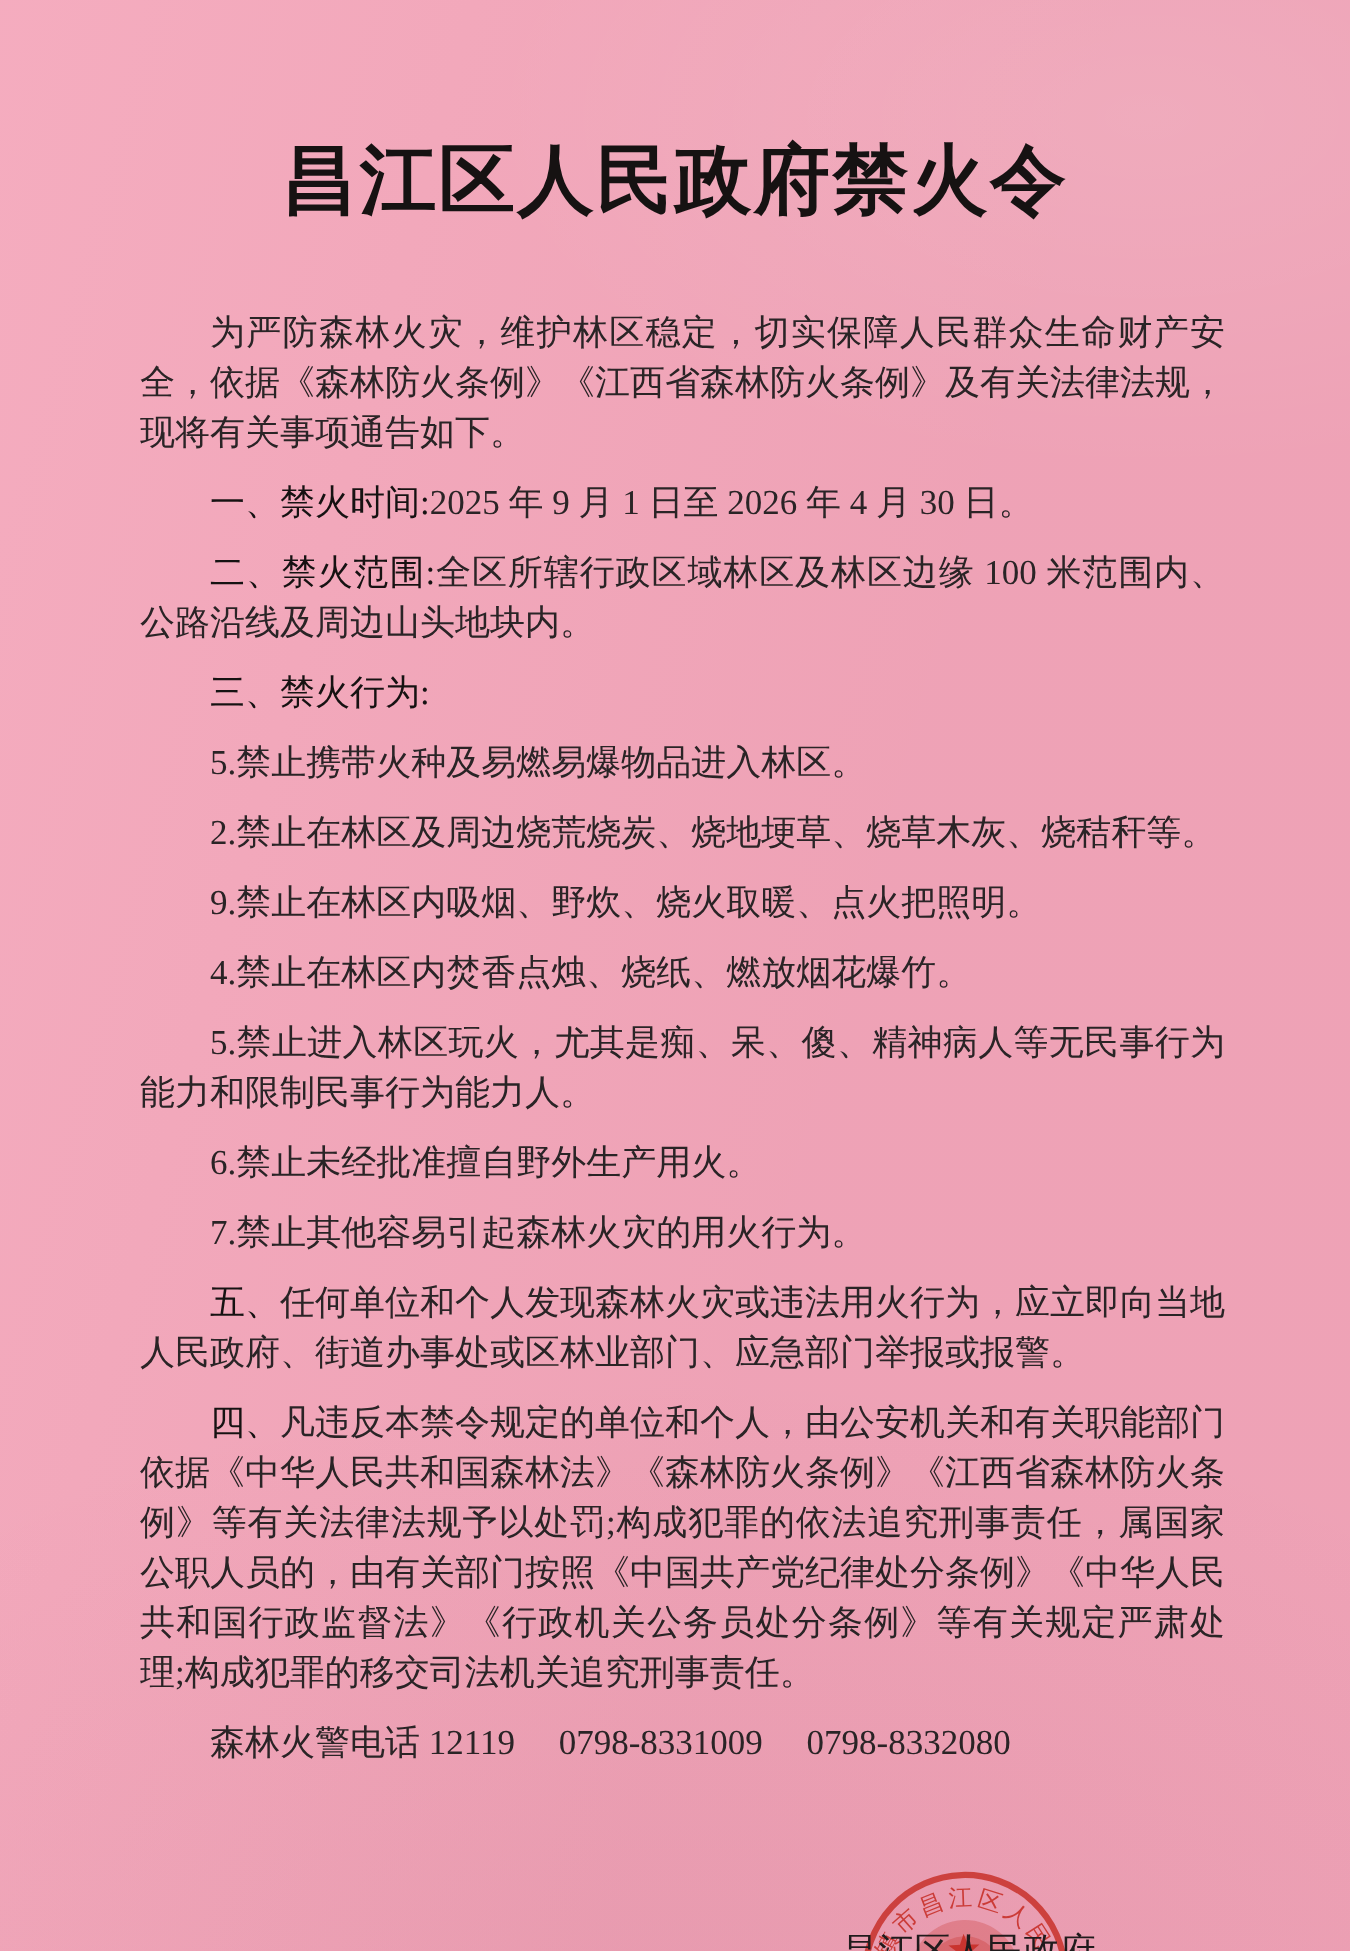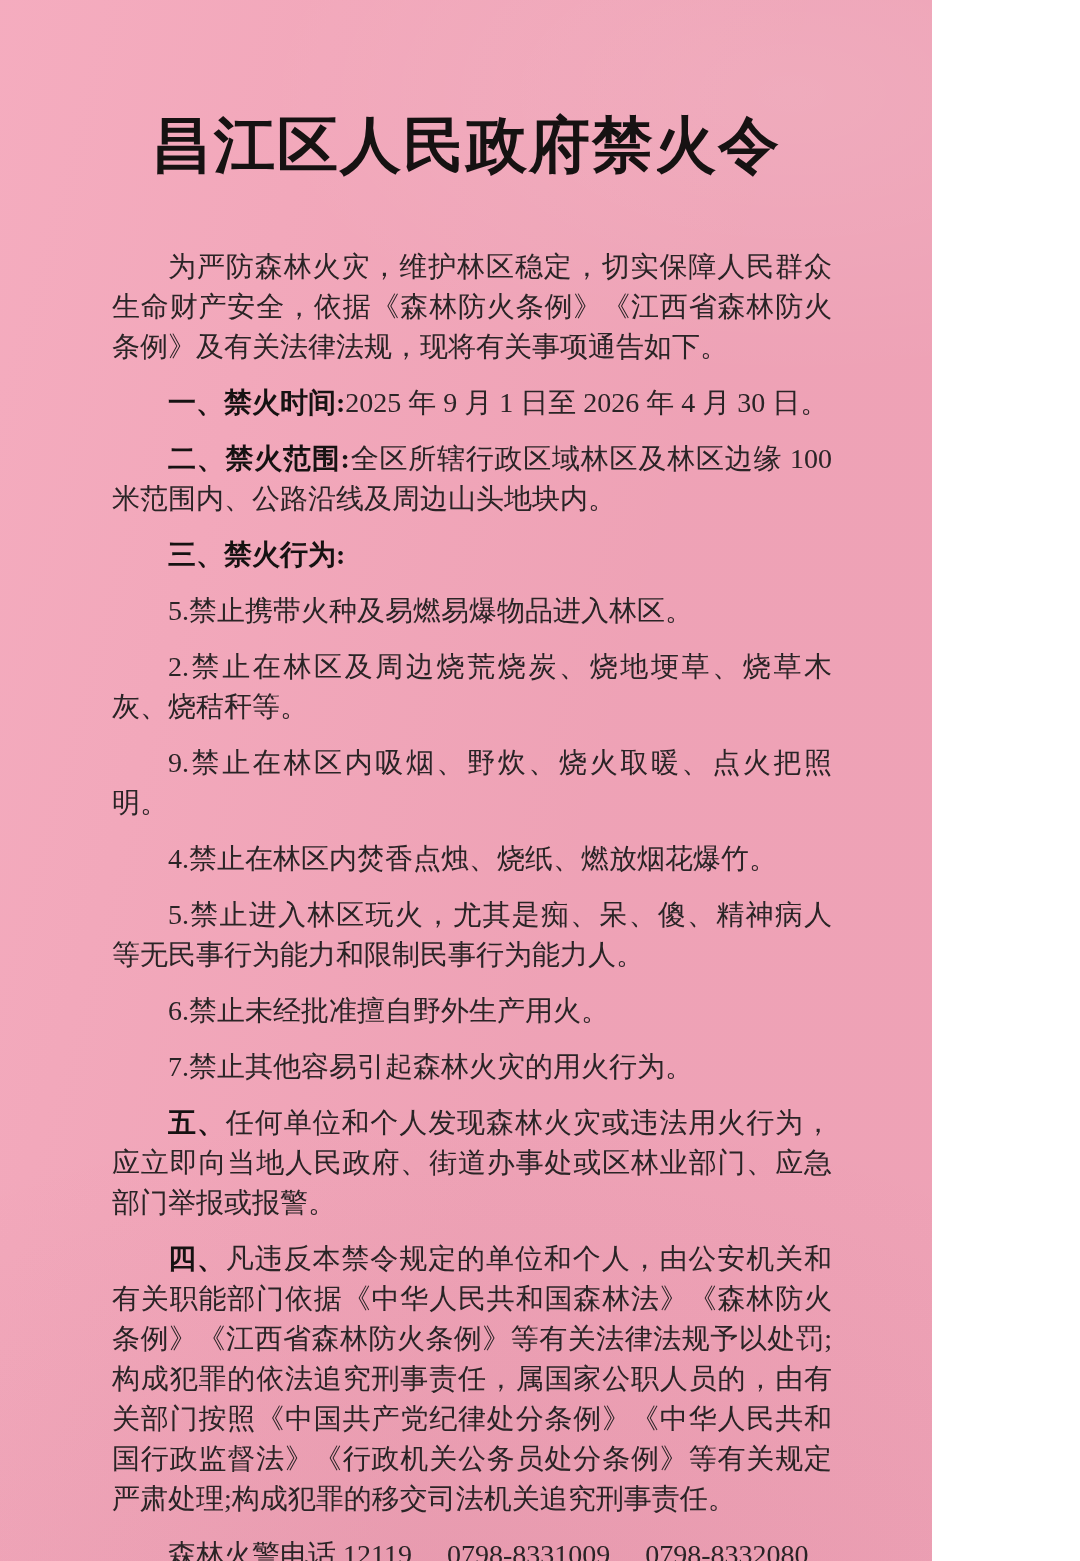--- a/index.html
+++ b/index.html
@@ -3,21 +3,21 @@
 <meta charset="utf-8">
 <style>
   html, body {
     margin: 0;
     padding: 0;
     width: 1080px;
     height: 1561px;
   }
   .paper {
     position: relative;
-    width: 932px;
+    width: 1080px;
     height: 1561px;
     overflow: hidden;
     background-color: #f4a6ba;
     background-image:
       linear-gradient(105deg, rgba(255,255,255,0.07), rgba(0,0,0,0.025) 60%),
       radial-gradient(ellipse 900px 480px at 85% 6%, rgba(255,255,255,0.10), rgba(255,255,255,0) 60%),
       radial-gradient(ellipse 1300px 760px at 50% 104%, rgba(120,30,60,0.06), rgba(0,0,0,0) 70%);
     font-family: "Liberation Serif", "DejaVu Serif", serif;
     color: #2a2426;
   }
@@ -32,21 +32,21 @@
   }
   .content {
     margin-top: 60px;
     padding: 0 84px 0 96px;
     font-size: 28px;
     line-height: 40px;
     text-align: justify;
     text-justify: inter-ideograph;
   }
   .para { margin: 16px; text-indent: 2em; }
-  .lbl { font-weight: bold; color: #161212; }
+  .lbl { font-weight: normal; color: #161212; }
   .hotline { text-align: left; }
   .sig-area { position: relative; height: 380px; }
   .seal {
     position: absolute;
     left: 684px;
     top: 61px;
     mix-blend-mode: multiply;
     opacity: 0.92;
     transform: rotate(-2deg);
   }

